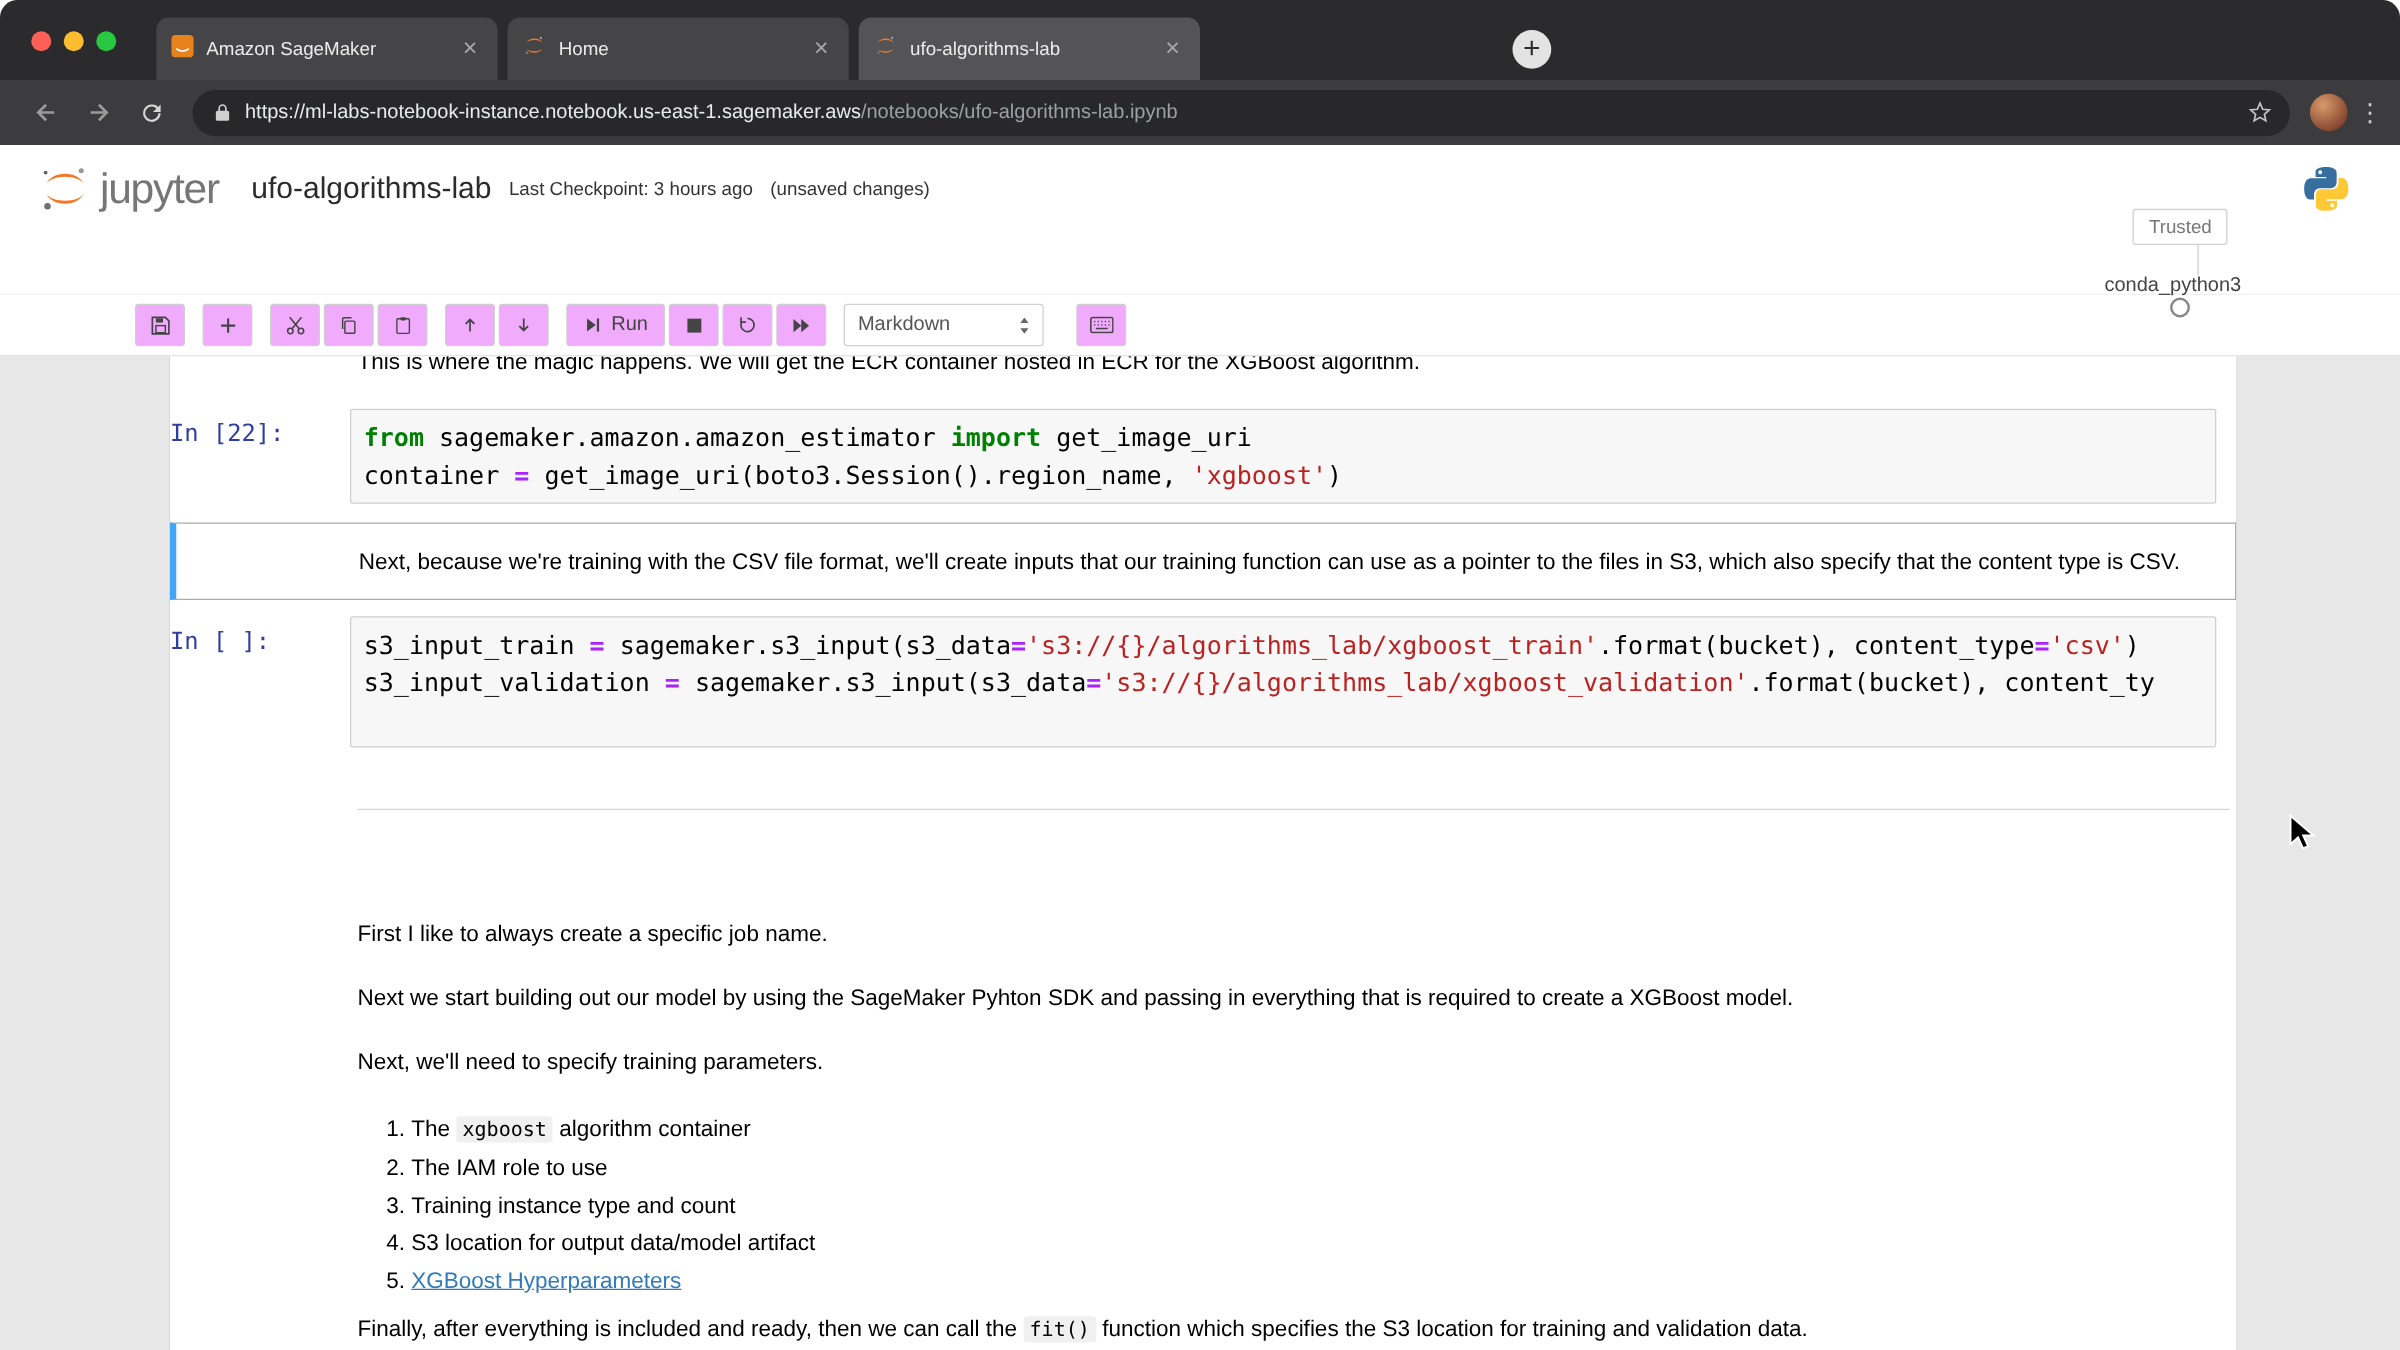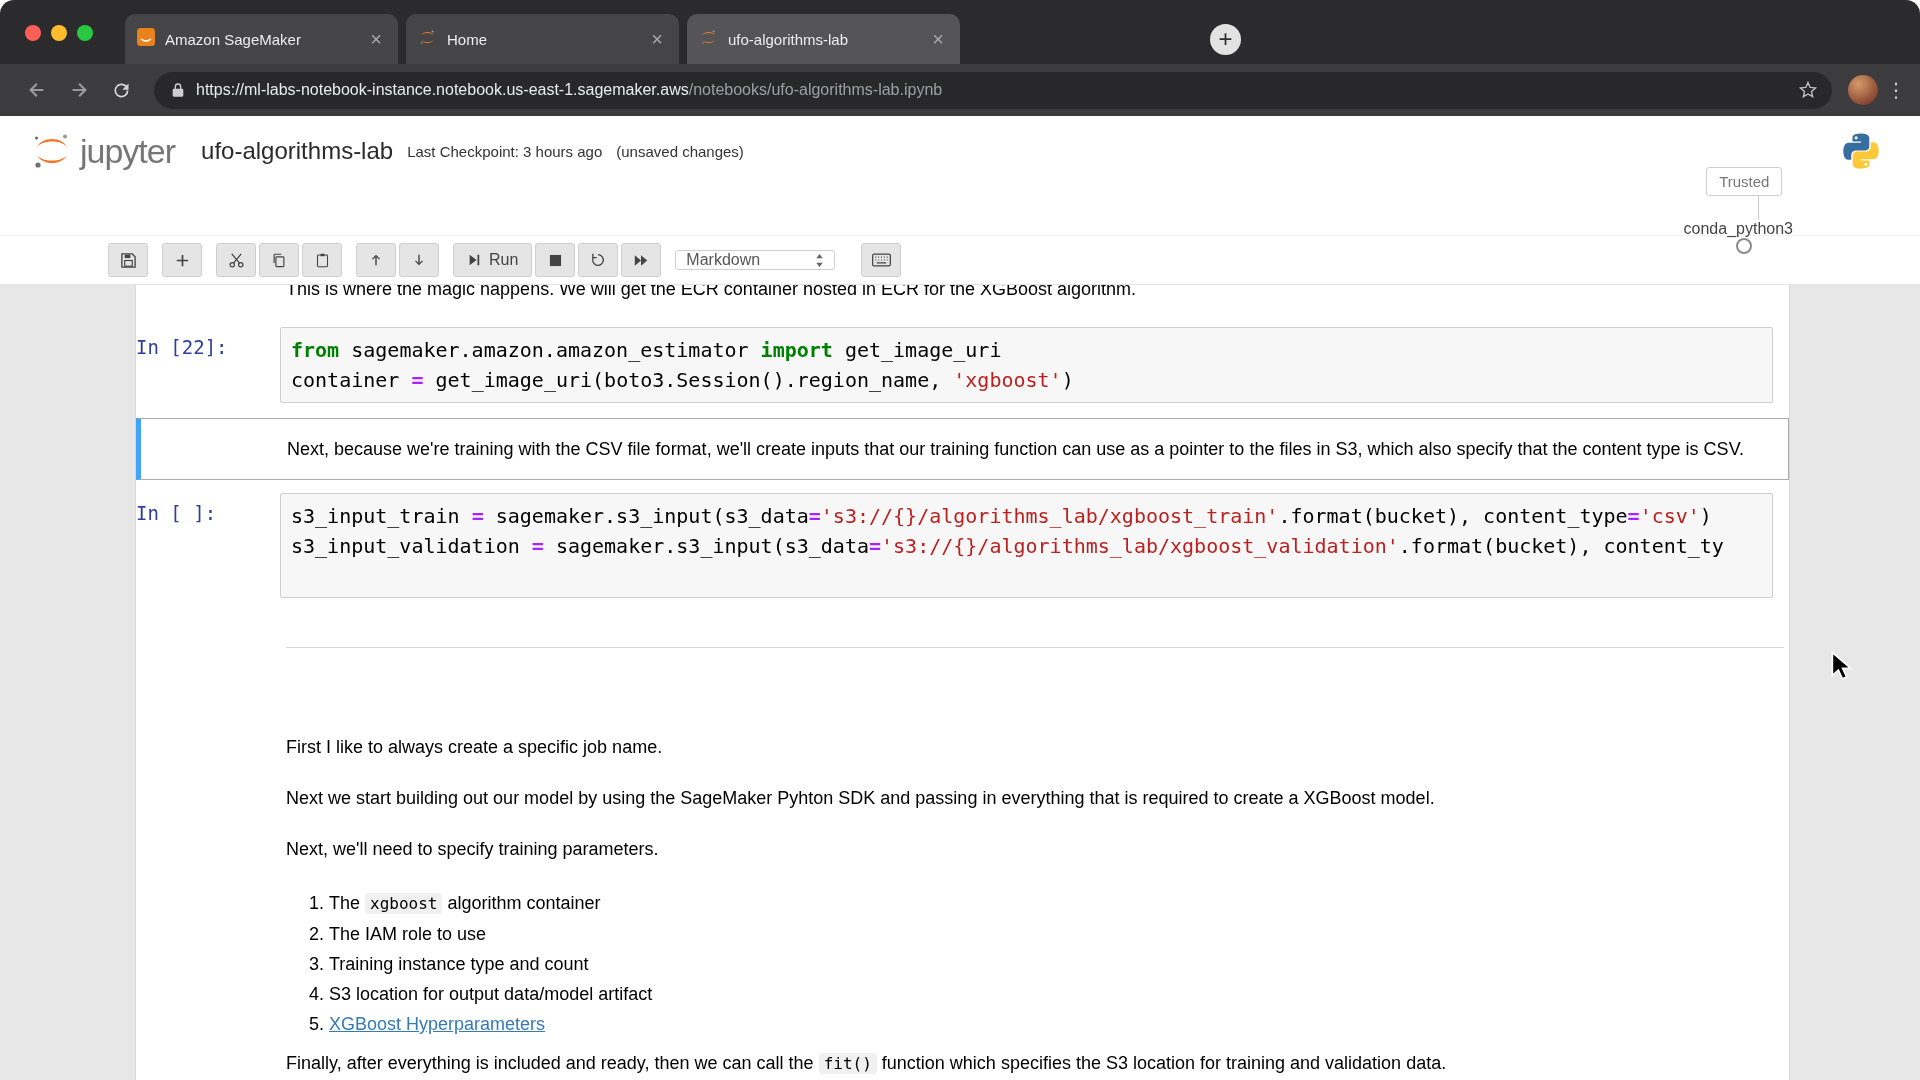--- a/index.html
+++ b/index.html
@@ -44,23 +44,23 @@
   .menurow li { font-size:16px; color:#1a1a1a; margin-right:44px; white-space:nowrap; }
   .menu-right { margin-left:auto; display:flex; align-items:center; margin-right:115px;flex-direction:column; }
   .trusted { font-size:15px; color:#777; border:1px solid #cfcfcf; border-radius:3px; padding:5px 12px; }
   .vsep { width:1px; height:24px; background:#c9c9c9; margin:0 18px 0 46px; }
   .kernel-name { font-size:16px; color:#444; margin-right:12px; white-space:nowrap; }
   .kernel-ind { width:16px; height:16px; border:2px solid #8a8a8a; border-radius:50%; }
 
   
   .toolrow { height:49px; background:#fff; display:flex; align-items:center; padding-left:108px; border-bottom:1px solid #e3e3e3; }
   .tgroup { display:flex; gap:3px; margin-right:14px; }
-  .tbtn { height:34px; min-width:40px; border:1px solid #cfcfcf; border-radius:3px; background:#e5e5e5; display:flex; align-items:center; justify-content:center; padding:0 8px; }
+  .tbtn { height:34px; min-width:40px; border:1px solid #cfcfcf; border-radius:3px; background:#f0abfc; display:flex; align-items:center; justify-content:center; padding:0 8px; }
   .tbtn.run { padding:0 13px; gap:8px; font-size:16px; color:#444; }
-  .tsel { height:20px; width:160px; border:1px solid #cfcfcf; border-radius:3px; background:#fff; display:flex; align-items:center; justify-content:space-between; padding:0 10px; font-size:16px; color:#555; margin-right:26px; }
+  .tsel { height:34px; width:160px; border:1px solid #cfcfcf; border-radius:3px; background:#fff; display:flex; align-items:center; justify-content:space-between; padding:0 10px; font-size:16px; color:#555; margin-right:26px; }
 
   
   .notebook-area { position:absolute; left:0; right:0; top:285px; bottom:0; background:#e7e7e7; overflow:hidden; }
   .nb-container { position:absolute; left:135px; width:1655px; top:0; height:900px; background:#fff; border-left:1px solid #d8d8d8; border-right:1px solid #d8d8d8; overflow:hidden; }
 
   .clipped-top { margin-top:-7px; padding-left:150px; font-size:18px; color:#000; line-height:22px; }
 
   .cell { display:flex; }
   .cell .prompt { width:144px; flex:none; padding:9px 16px 0 0; font-family:"DejaVu Sans Mono","Liberation Mono",monospace; font-size:19px; color:#303F9F; white-space:pre; }
   .cell .input-area { flex:1; margin-right:16px; border:1px solid #cfcfcf; border-radius:2px; background:#f7f7f7; padding:7px 10px; overflow:hidden; }

